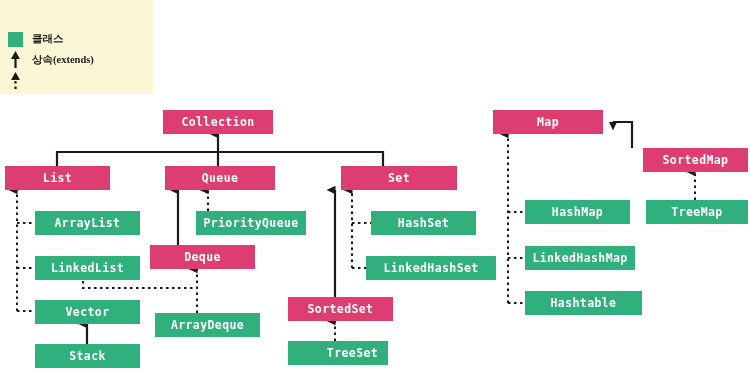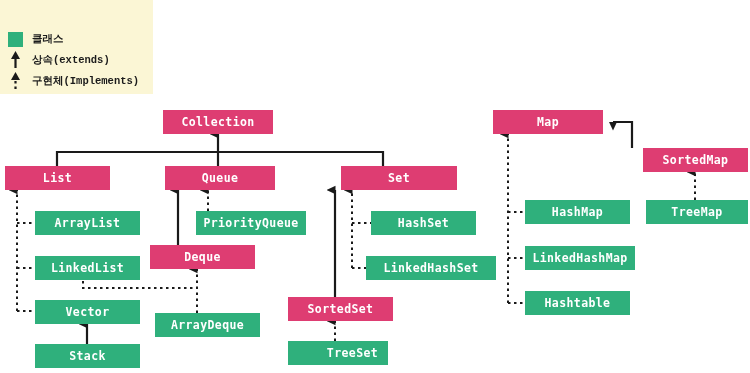--- a/index.html
+++ b/index.html
@@ -67,21 +67,21 @@
   .legend-swatch.clazz { background: #2FB07C; }
   .legend-label {
     margin-left: 9px;
     font-size: 10.5px;
     color: #1b1b1b;
     font-family: "DejaVu Sans", "Liberation Sans", sans-serif;
     font-weight: bold;
     white-space: nowrap;
   }
   .legend-label.mono {
-    font-family: Liberation Mono, monospace;
+    font-family: Liberation Serif, serif;
   }
   .legend-icon {
     width: 15px;
     height: 18px;
     flex: 0 0 auto;
     position: relative;
   }
 </style>
 </head>
 <body>
@@ -206,21 +206,21 @@
       </div>
       <div class="node clazz" style="left: 525px; top: 200px; width: 105px; height: 24px;">
         <span>HashMap</span>
       </div>
       <div class="node clazz" style="left: 646px; top: 200px; width: 102px; height: 24px;">
         <span>TreeMap</span>
       </div>
       <div class="node clazz" style="left: 525px; top: 246px; width: 110px; height: 24px;">
         <span>LinkedHashMap</span>
       </div>
-      <div class="node clazz" style="left: 525px; top: 291px; width: 105px; height: 24px;">
+      <div class="node clazz" style="left: 525px; top: 291px; width: 117px; height: 24px;">
         <span>Hashtable</span>
       </div>
     </div>
 
   <div id="legend">
 
 
     <div class="legend-row" style="top:30px;justify-content:flex-end;">
       <span class="legend-swatch clazz"></span>
       <span class="legend-label">클래스</span>
@@ -236,18 +236,17 @@
       <span class="legend-label mono">상속(extends)</span>
     </div>
 
     <div class="legend-row" style="top:72px;">
       <span class="legend-icon">
         <svg width="15" height="18" viewBox="0 0 15 18">
           <path d="M7.5,17 L7.5,6" stroke="#1a1a1a" stroke-width="2.2" fill="none" stroke-dasharray="2.5,3"></path>
           <path d="M7.5,0 L12,8 L3,8 Z" fill="#1a1a1a"></path>
         </svg>
       </span>
-      <span class="legend-label mono">구현체(Implements)</span>
     </div>
 
   </div>
 
 </div>
 
 </body></html>

